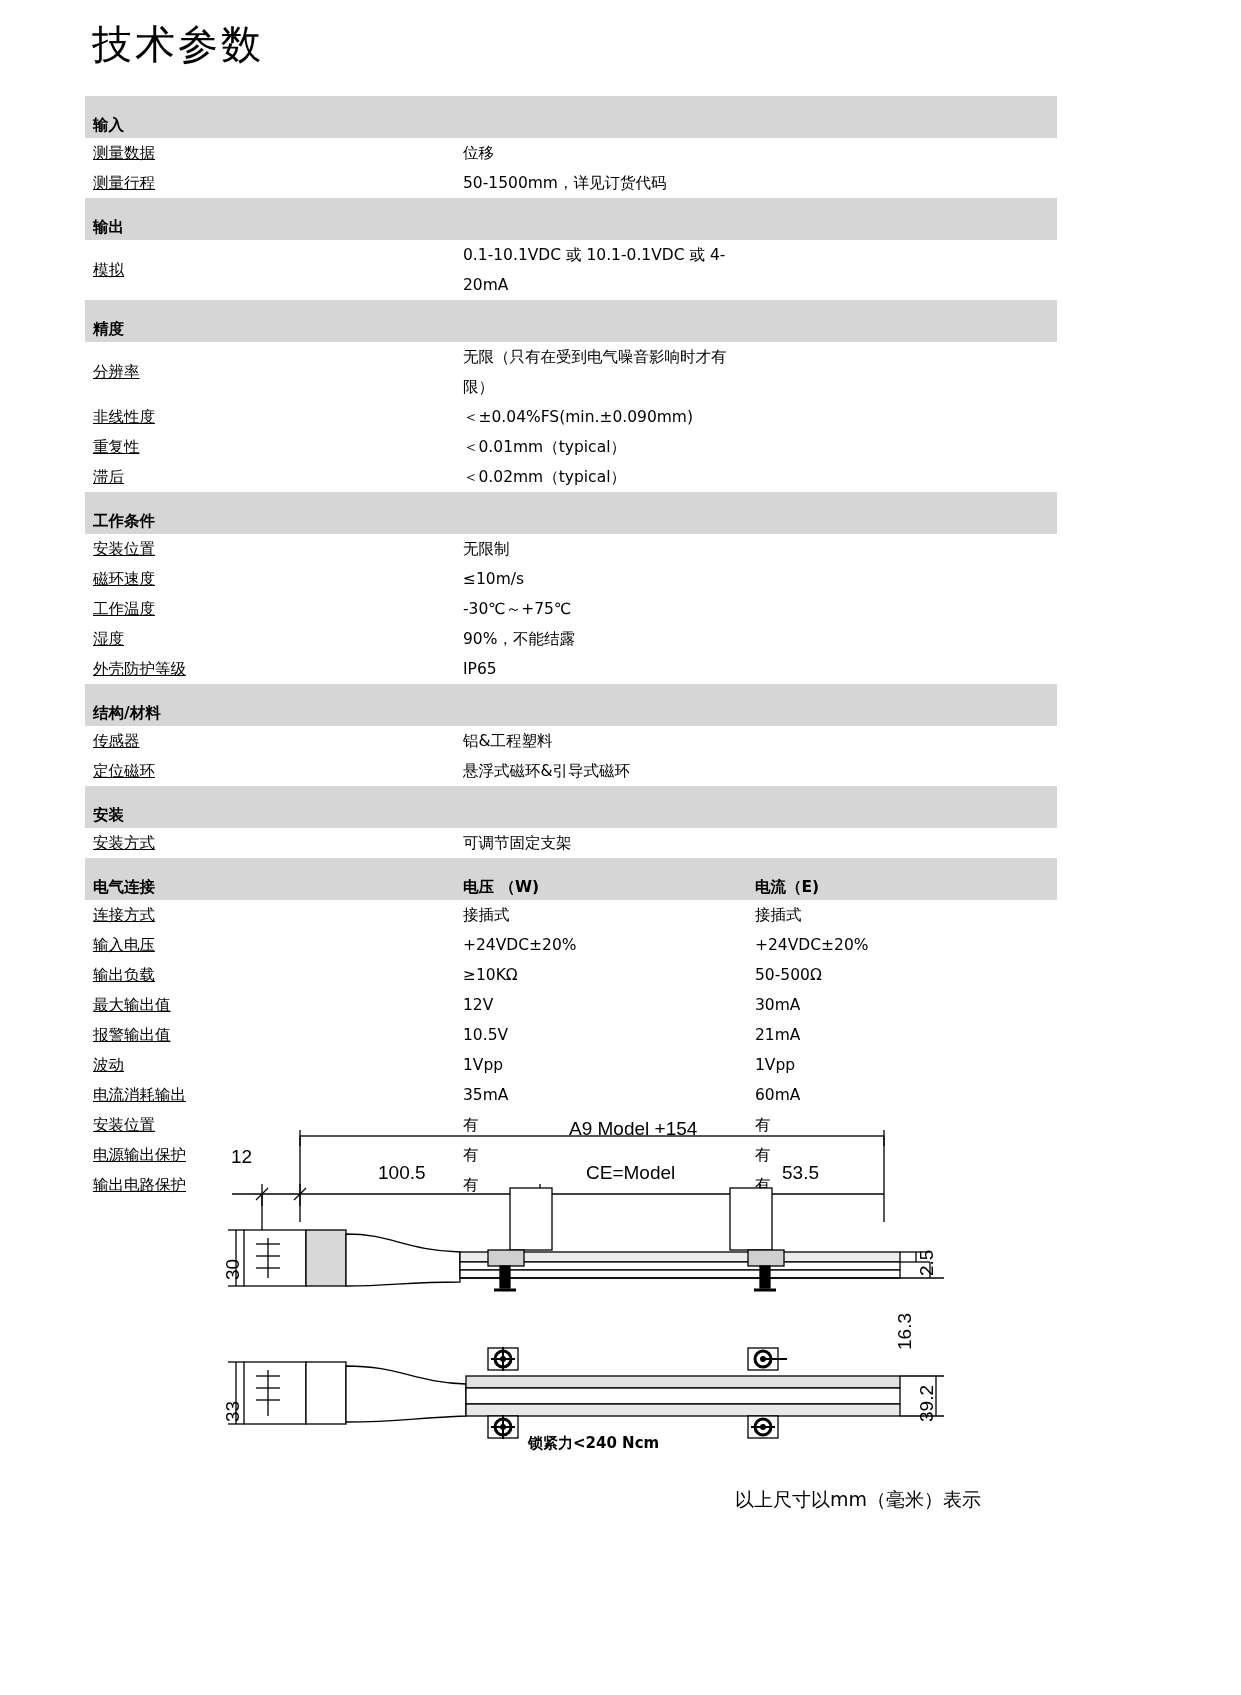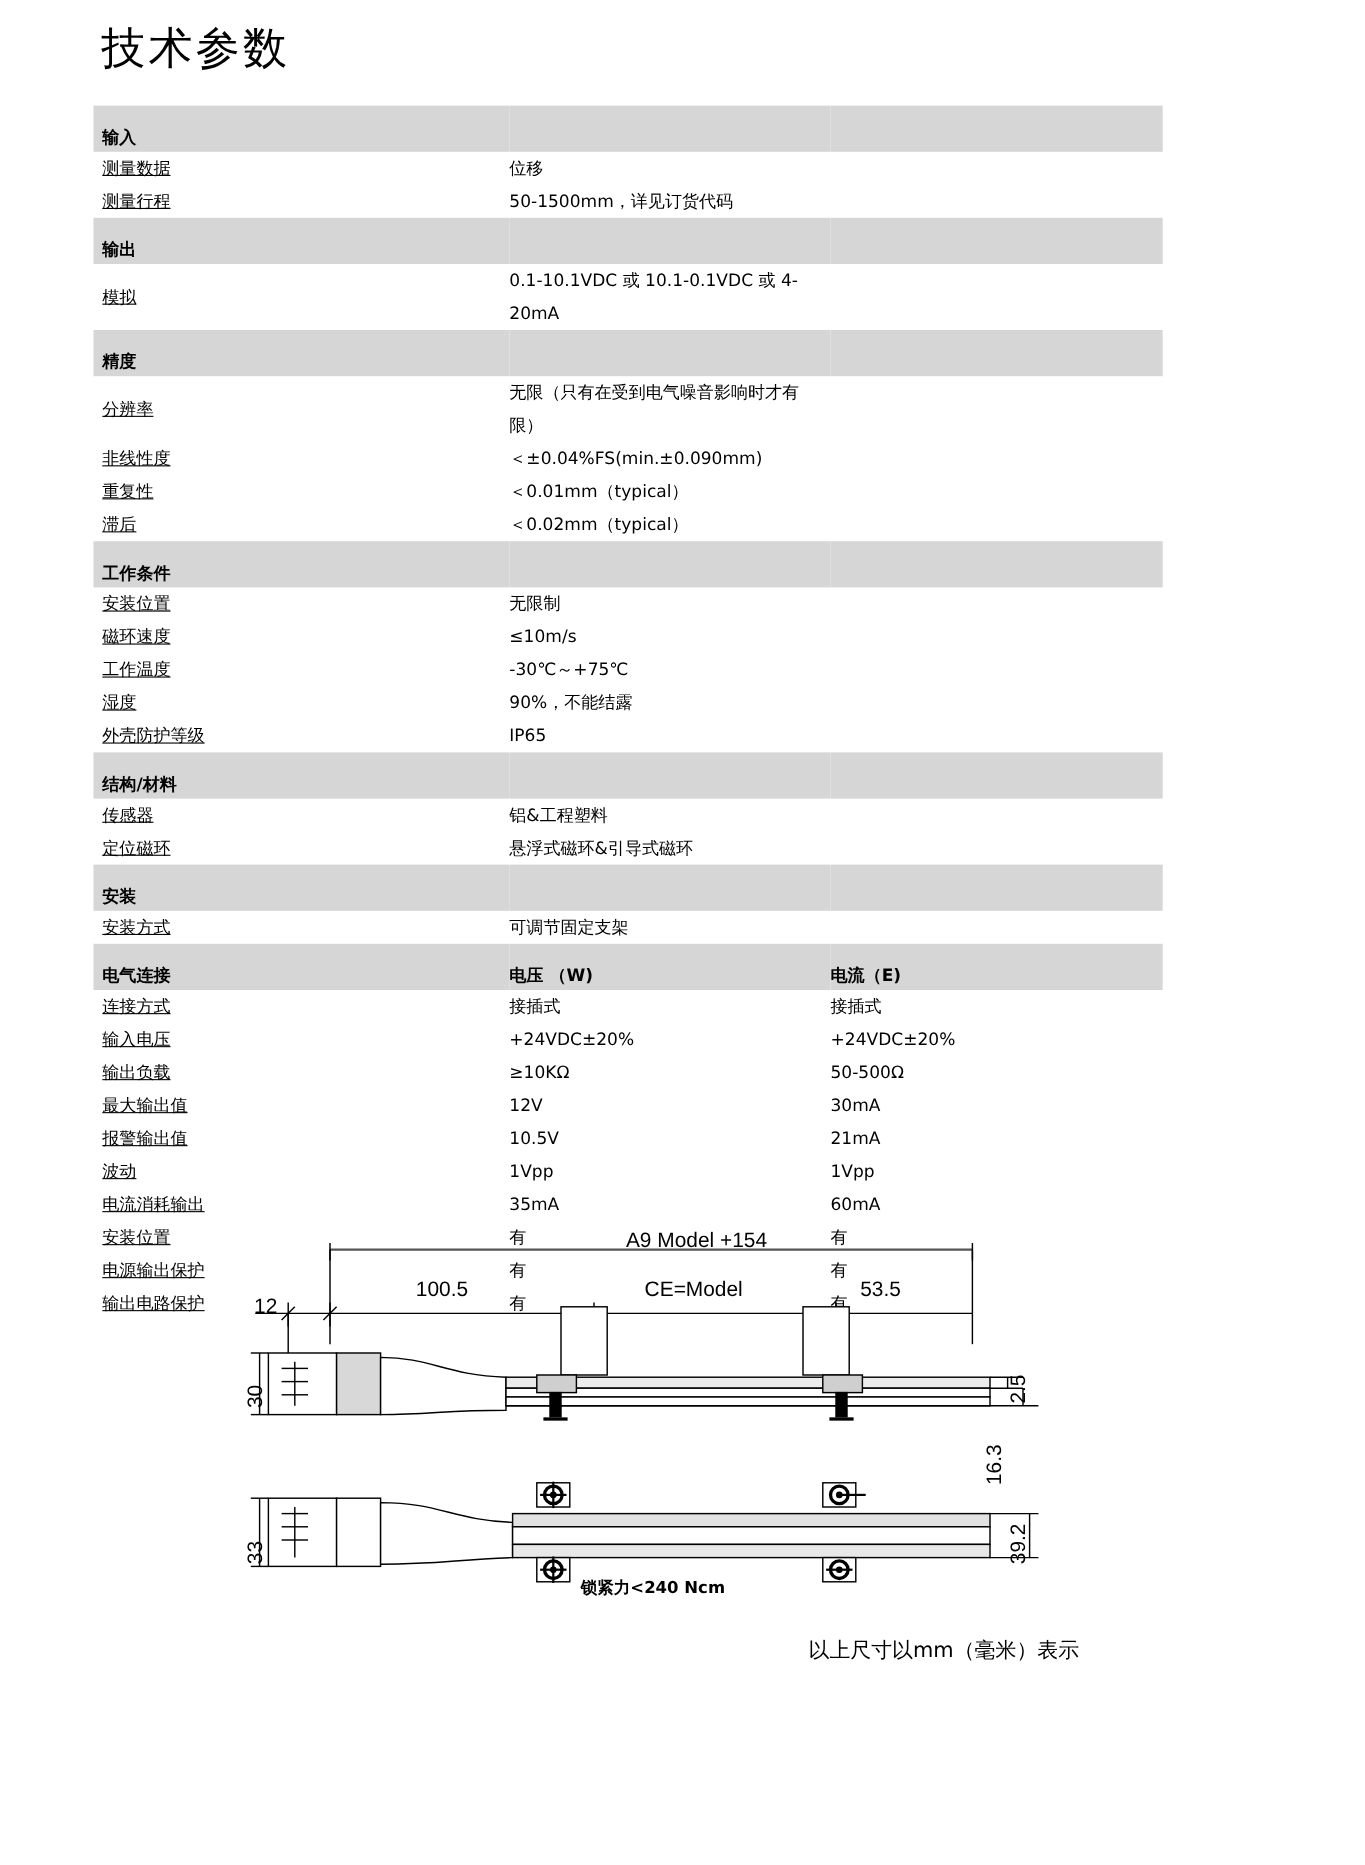--- a/index.html
+++ b/index.html
@@ -367,21 +367,21 @@
 
         <line x1="900" y1="266" x2="944" y2="266" stroke="#000"></line>
         <line x1="900" y1="306" x2="944" y2="306" stroke="#000"></line>
         <line x1="936" y1="266" x2="936" y2="306" stroke="#000"></line>
       </g>
     </svg>
 
     
     <div class="dwg-label" style="left:548px; top:8px;margin-left:21px;">A9 Model +154</div>
 
-    <div class="dwg-label" style="left:231px; top:68px;">12</div>
+    <div class="dwg-label" style="left:231px; top:36px;">12</div>
 
     <div class="dwg-label" style="left:378px; top:52px;">100.5</div>
 
     <div class="dwg-label" style="left:586px; top:52px;">CE=Model</div>
 
     <div class="dwg-label" style="left:782px; top:52px;">53.5</div>
 
     <div class="dwg-label vert" style="left:222px; top:170px;">30</div>
 
     <div class="dwg-label vert" style="left:916px; top:166px;">2.5</div>

